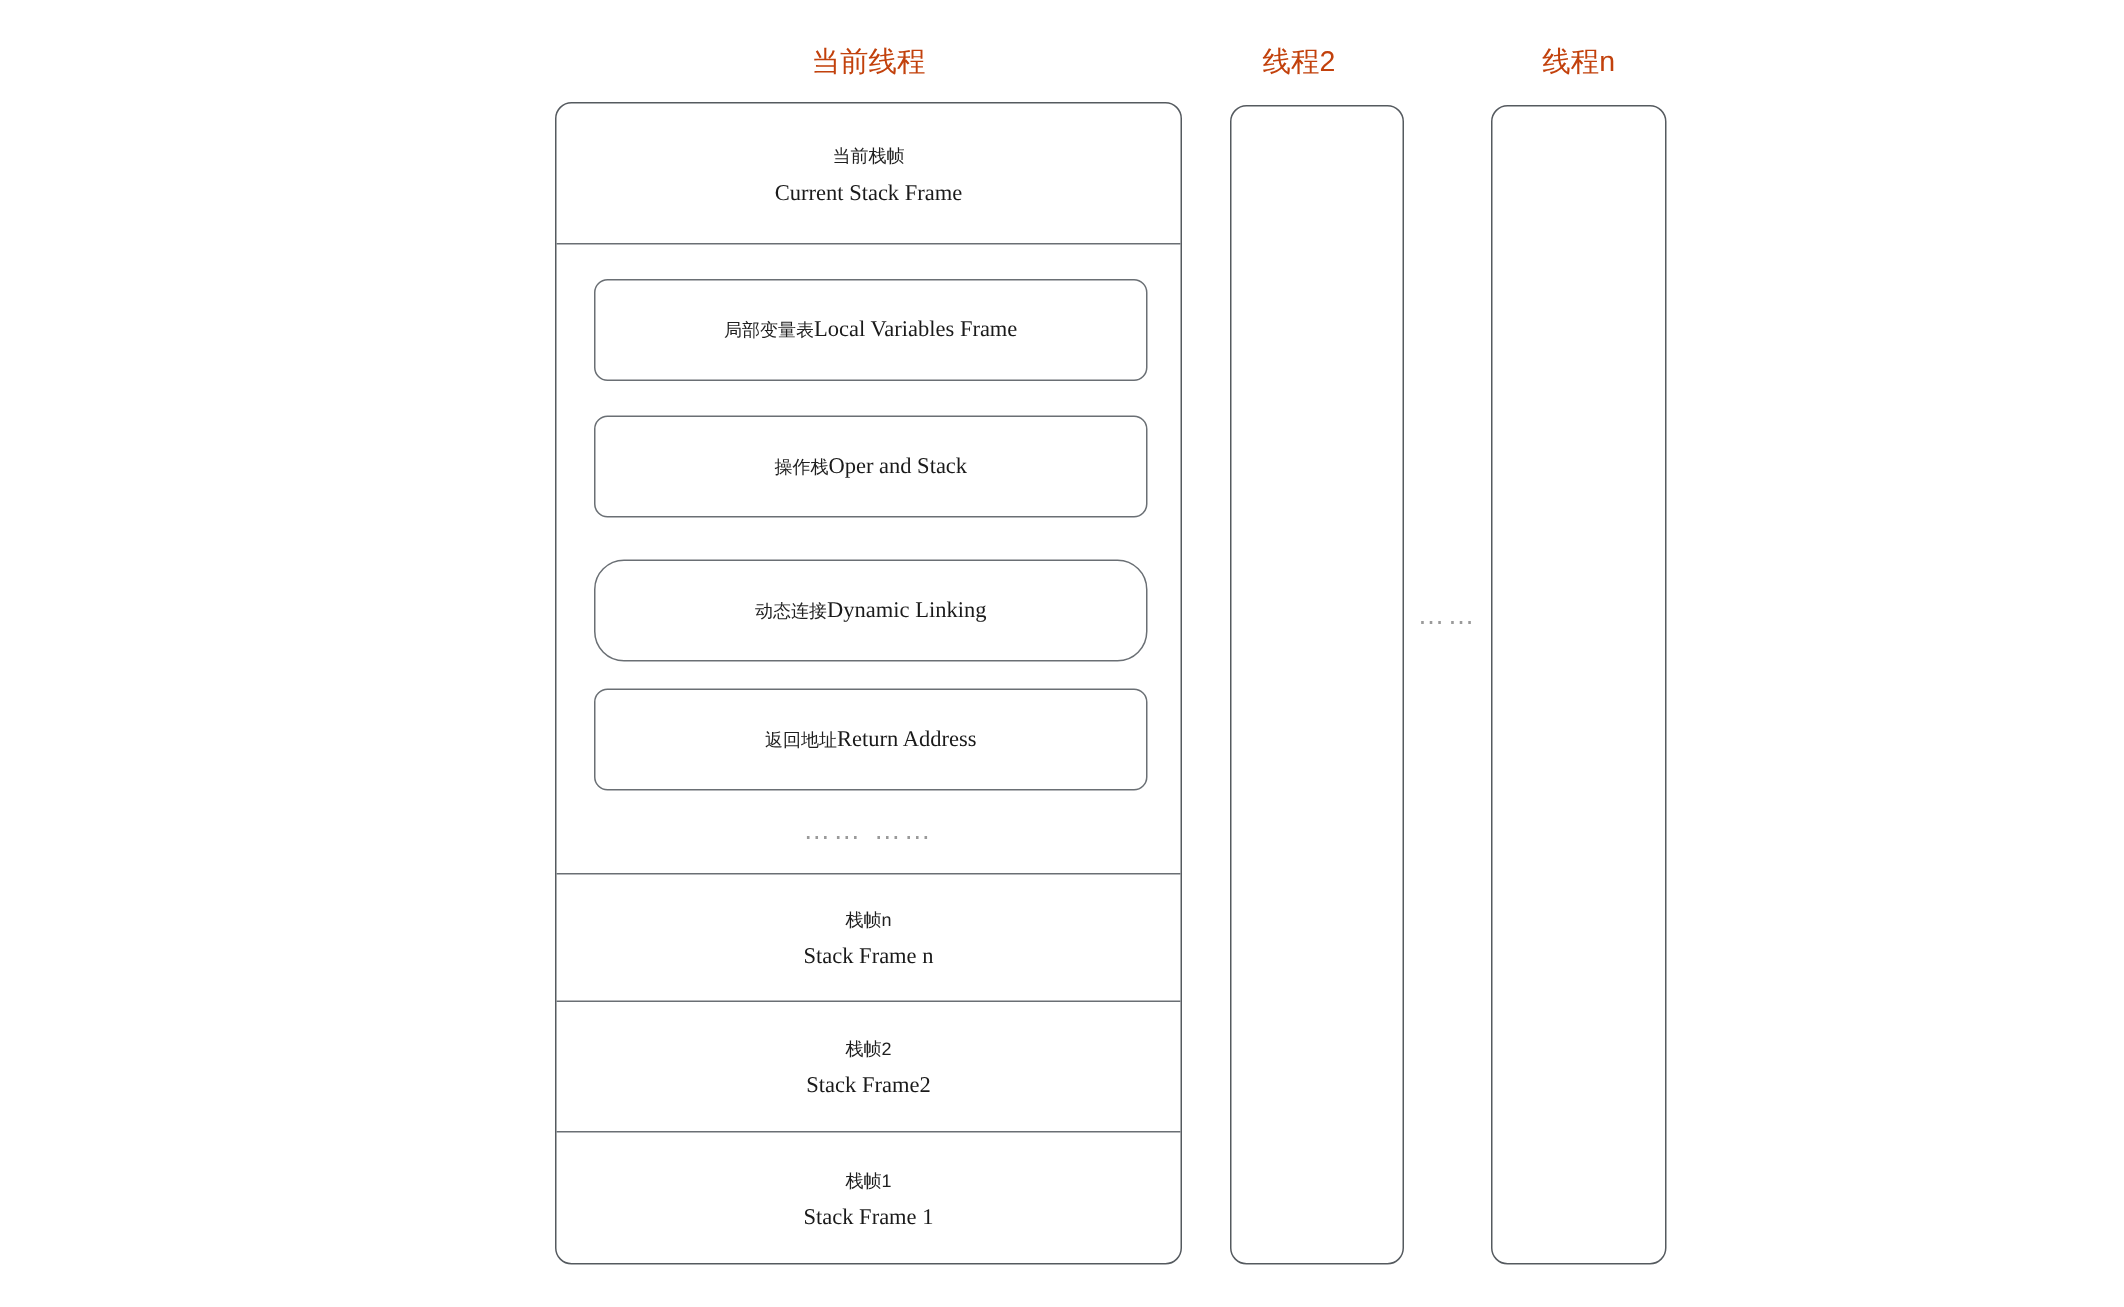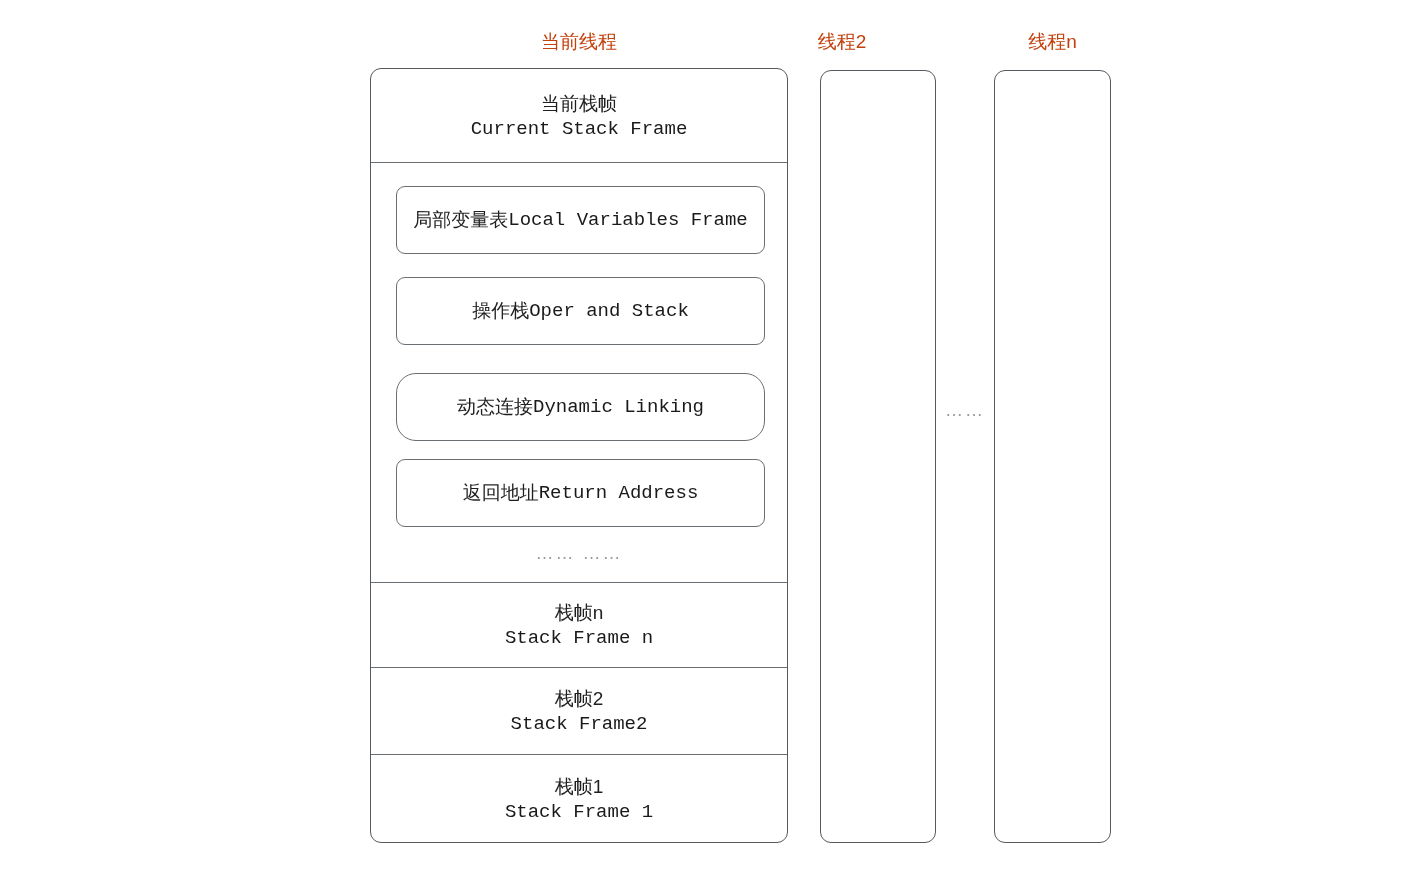--- a/index.html
+++ b/index.html
@@ -26,21 +26,21 @@
   .col-title {
     position: absolute;
     text-align: center;
     font-size: 19px;
     line-height: 24px;
     color: #c2410c;
     white-space: nowrap;
     font-family: "Liberation Sans", "DejaVu Sans", sans-serif;
   }
   #title-current { left: 370px; top: 30px; width: 418px; }
-  #title-thread2 { left: 784px; top: 30px; width: 116px; }
+  #title-thread2 { left: 808px; top: 30px; width: 116px; }
   #title-threadn { left: 994px; top: 30px; width: 117px; }
 
   
   .thread-box {
     position: absolute;
     border: 1.4px solid #555a5f;
     border-radius: 11px;
     background: #ffffff;
     box-sizing: border-box;
   }
@@ -88,30 +88,30 @@
     top: 93px;
     height: 420px;
     display: block;
   }
   
   #sec-frame-n { top: 513px; height: 85px; }
   #sec-frame-2 { top: 598px; height: 87px; }
   #sec-frame-1 { top: 685px; height: 88px; }
 
   .label-cn {
-    font-size: 19px;
+    font-size: 12px;
     line-height: 26px;
     font-family: "Liberation Sans", "DejaVu Sans", sans-serif;
     color: #1f1f1f;
     white-space: nowrap;
   }
   .label-en {
-    font-size: 19px;
+    font-size: 15px;
     line-height: 24px;
-    font-family: Liberation Mono, monospace;
+    font-family: Liberation Serif, serif;
     color: #1a1a1a;
     white-space: nowrap;
   }
 
   
   .inner-box {
     position: absolute;
     left: 25px;
     width: 369px;
     height: 68px;

